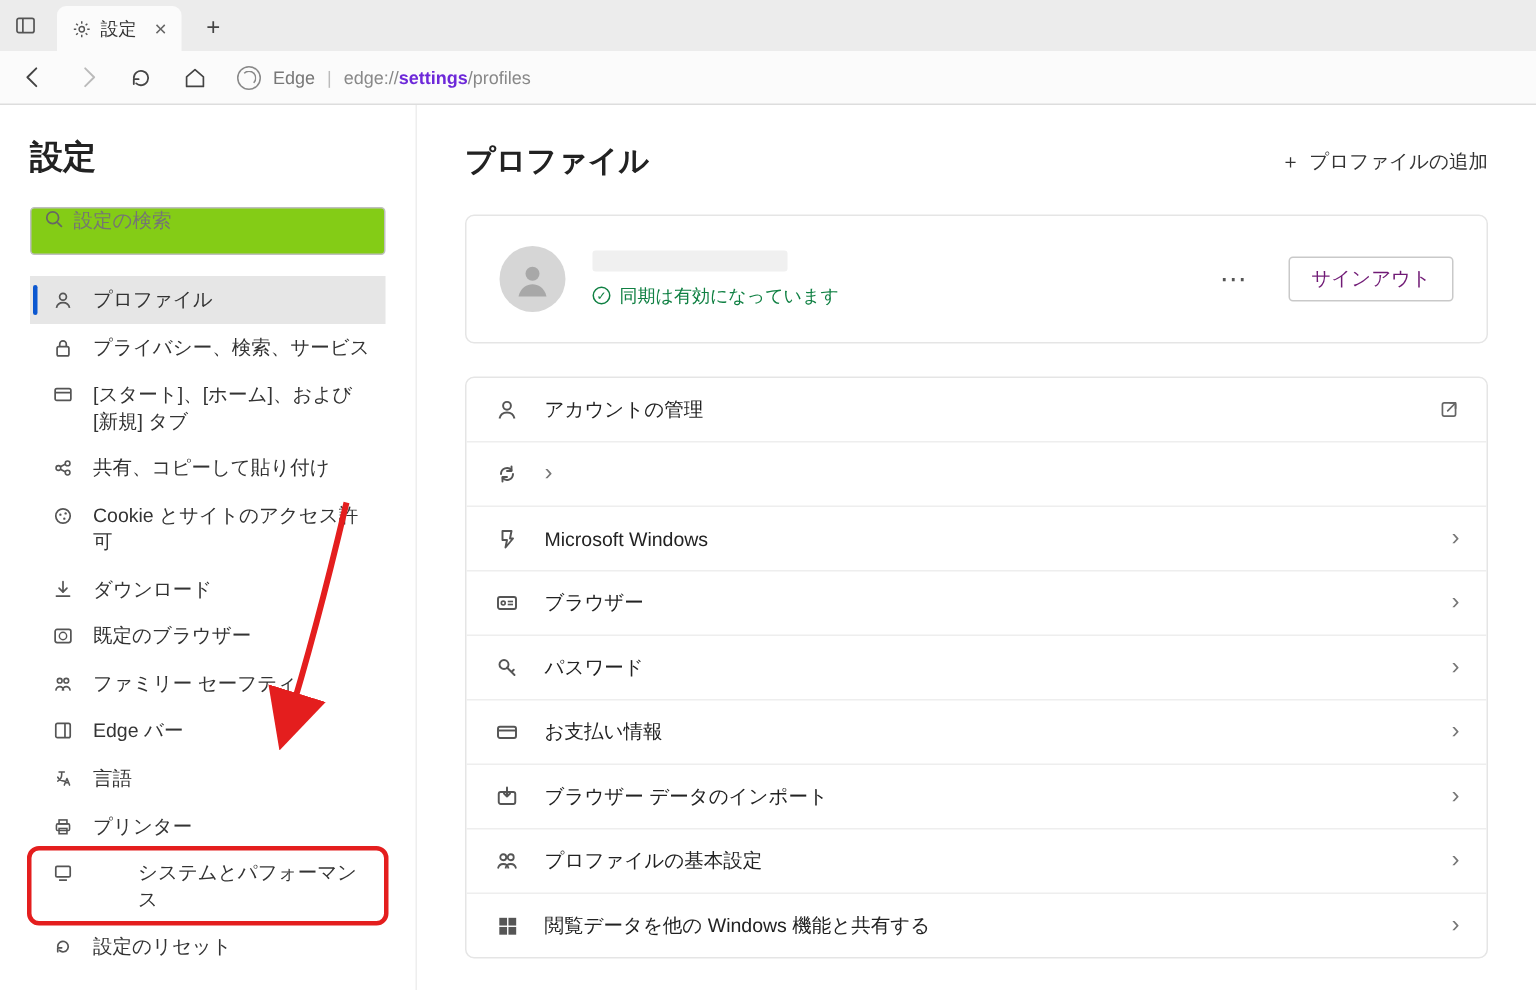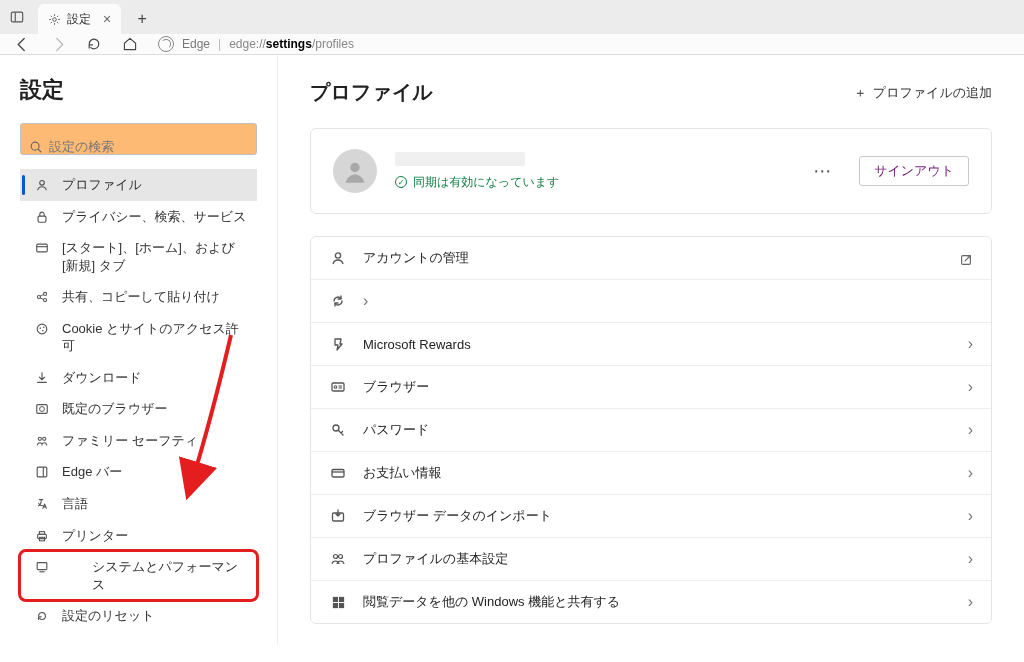--- a/index.html
+++ b/index.html
@@ -6,37 +6,37 @@
 body { background: #fff; width: 1024px; height: 662px; overflow: hidden; position: relative; }
 
 
 .titlebar { height: 34px; background: #ececec; display: flex; align-items: flex-end; }
 .tab-left-btn { width: 34px; height: 34px; display:flex; align-items:center; justify-content:center; color:#444; }
 .tab { display:flex; align-items:center; gap:6px; background:#fbfbfb; height:30px; padding:0 10px; border-top-left-radius:6px; border-top-right-radius:6px; margin-left:4px; font-size:12px; color:#333; }
 .tab .close { margin-left:6px; color:#666; font-size:14px; }
 .addtab { width:30px; height:30px; display:flex; align-items:center; justify-content:center; color:#444; font-size:16px; margin-left:6px; }
 
 
-.toolbar { height: 21px; border-bottom:1px solid #ddd; background:#fbfbfb; display:flex; align-items:center; padding:0 8px; gap:8px; font-size:13px; color:#555; }
+.toolbar { height: 36px; border-bottom:1px solid #ddd; background:#fbfbfb; display:flex; align-items:center; padding:0 8px; gap:8px; font-size:13px; color:#555; }
 .toolbar .navbtn { width:28px; height:28px; display:flex; align-items:center; justify-content:center; color:#555; border-radius:4px; }
 .addr { display:flex; align-items:center; gap:8px; flex:1; font-size:12px; color:#777; margin-left:6px; }
 .addr .edge-logo { width:16px; height:16px; border:1.6px solid #888; border-radius:50%; position:relative; }
 .addr .edge-logo::after { content:""; position:absolute; width:8px; height:8px; border:1.6px solid #888; border-radius:50%; top:2px; left:2px; border-bottom-color:transparent; border-left-color:transparent; }
 .addr .sep { color:#bbb; }
 .addr .path { color:#888; }
-.addr .path b { color:#000000; font-weight:600; }
+.addr .path b { color:#6d28d9; font-weight:600; }
 
 
 .main { display:flex; height: calc(100% - 72px); }
 .sidebar { width: 278px; padding: 20px 20px 0 20px; border-right: 1px solid #eee; overflow-y:auto; }
 .content { flex:1; padding: 24px 32px; overflow-y:auto; }
 
 
 .sidebar-title { font-size: 22px; font-weight: 600; color:#222; margin-bottom: 18px; }
-.search-box { display:flex; align-items:flex-end; height:32px; border:1px solid #bfbfbf; border-radius:3px; padding:0 8px; background:#fdba74; margin-bottom: 14px; }
+.search-box { display:flex; align-items:flex-start; height:32px; border:1px solid #bfbfbf; border-radius:3px; padding:0 8px; background:#84cc16; margin-bottom: 14px; }
 .search-box input { border:none; outline:none; font-size:13px; flex:1; color:#333; background:transparent; }
 .search-box .glass { color:#666; margin-right:6px; }
 .nav { list-style:none; }
 .nav li { display:flex; align-items:flex-start; gap:12px; padding:7px 10px 7px 14px; font-size:13px; color:#333; border-radius:4px; line-height:1.35; cursor:default; }
 .nav li .ic { width:16px; height:16px; flex:0 0 16px; display:flex; align-items:center; justify-content:center; color:#555; margin-top:1px; }
 .nav li.active { background:#e6e6e6; position:relative; border-radius:0; }
 .nav li.active::before { content:""; position:absolute; left:2px; top:6px; bottom:6px; width:3px; background:#0b57d0; border-radius:2px; }
 .nav li.highlight { outline:3px solid #e41e1e; outline-offset:-1px; border-radius:6px;gap:42px; }
 
 
@@ -49,21 +49,21 @@
 .avatar svg { width:28px; height:28px; fill:#a8a8a8; }
 .profile-info { flex:1; }
 .redacted { width:130px; height:14px; background:#f0f0f0; border-radius:2px; margin-bottom:8px; }
 .sync-status { display:flex; align-items:center; gap:6px; font-size:12px; color:#108043; }
 .sync-status .check { width:12px; height:12px; border-radius:50%; border:1.5px solid #108043; display:flex; align-items:center; justify-content:center; font-size:8px; color:#108043; }
 .more-dots { font-size:18px; color:#555; letter-spacing:2px; padding:4px 8px; }
 .signout-btn { border:1px solid #c9c9c9; background:#fff; padding:5px 14px; font-size:13px; border-radius:3px; color:#701a75; }
 
 .list-card { padding:0; margin-bottom: 28px; }
 .row { display:flex; align-items:center; gap:16px; padding:12px 18px; border-top:1px solid #eee; font-size:13px; color:#222; }
-.row:first-child { border-top:none;align-items:flex-end; }
+.row:first-child { border-top:none; }
 .row .ic { width:18px; height:18px; flex:0 0 18px; display:flex; align-items:center; justify-content:center; color:#555; }
 .row .label { flex:1; }
 .row .chev { color:#777; font-size:16px; }
 .row .ext { color:#555; }
 
 
 .arrow-annot { position:absolute; left:176px; top:330px; pointer-events:none; }
 .arrow-annot svg { overflow:visible; }
 
 svg { display:block; }
@@ -315,21 +315,21 @@
             </svg>
           </span>
         <span class="chev">›</span>
       </div>
       <div class="row">
         <span class="ic">
             <svg width="16" height="16" viewBox="0 0 16 16">
               <path d="M5 3h6l-1 5h2L7 14l1-5H5z" fill="none" stroke="#555" stroke-width="1.3" stroke-linejoin="round"></path>
             </svg>
           </span>
-        <span class="label">Microsoft Rewards</span>
+        <span class="label">Microsoft Windows</span>
         <span class="chev">›</span>
       </div>
       <div class="row">
         <span class="ic">
             <svg width="16" height="16" viewBox="0 0 16 16">
               <rect x="2" y="4" width="12" height="8" rx="1.3" fill="none" stroke="#555" stroke-width="1.3"></rect>
               <circle cx="5.5" cy="8" r="1.3" fill="none" stroke="#555" stroke-width="1.1"></circle>
               <line x1="8.5" y1="7" x2="12" y2="7" stroke="#555" stroke-width="1.1"></line>
               <line x1="8.5" y1="9" x2="12" y2="9" stroke="#555" stroke-width="1.1"></line>
             </svg>

